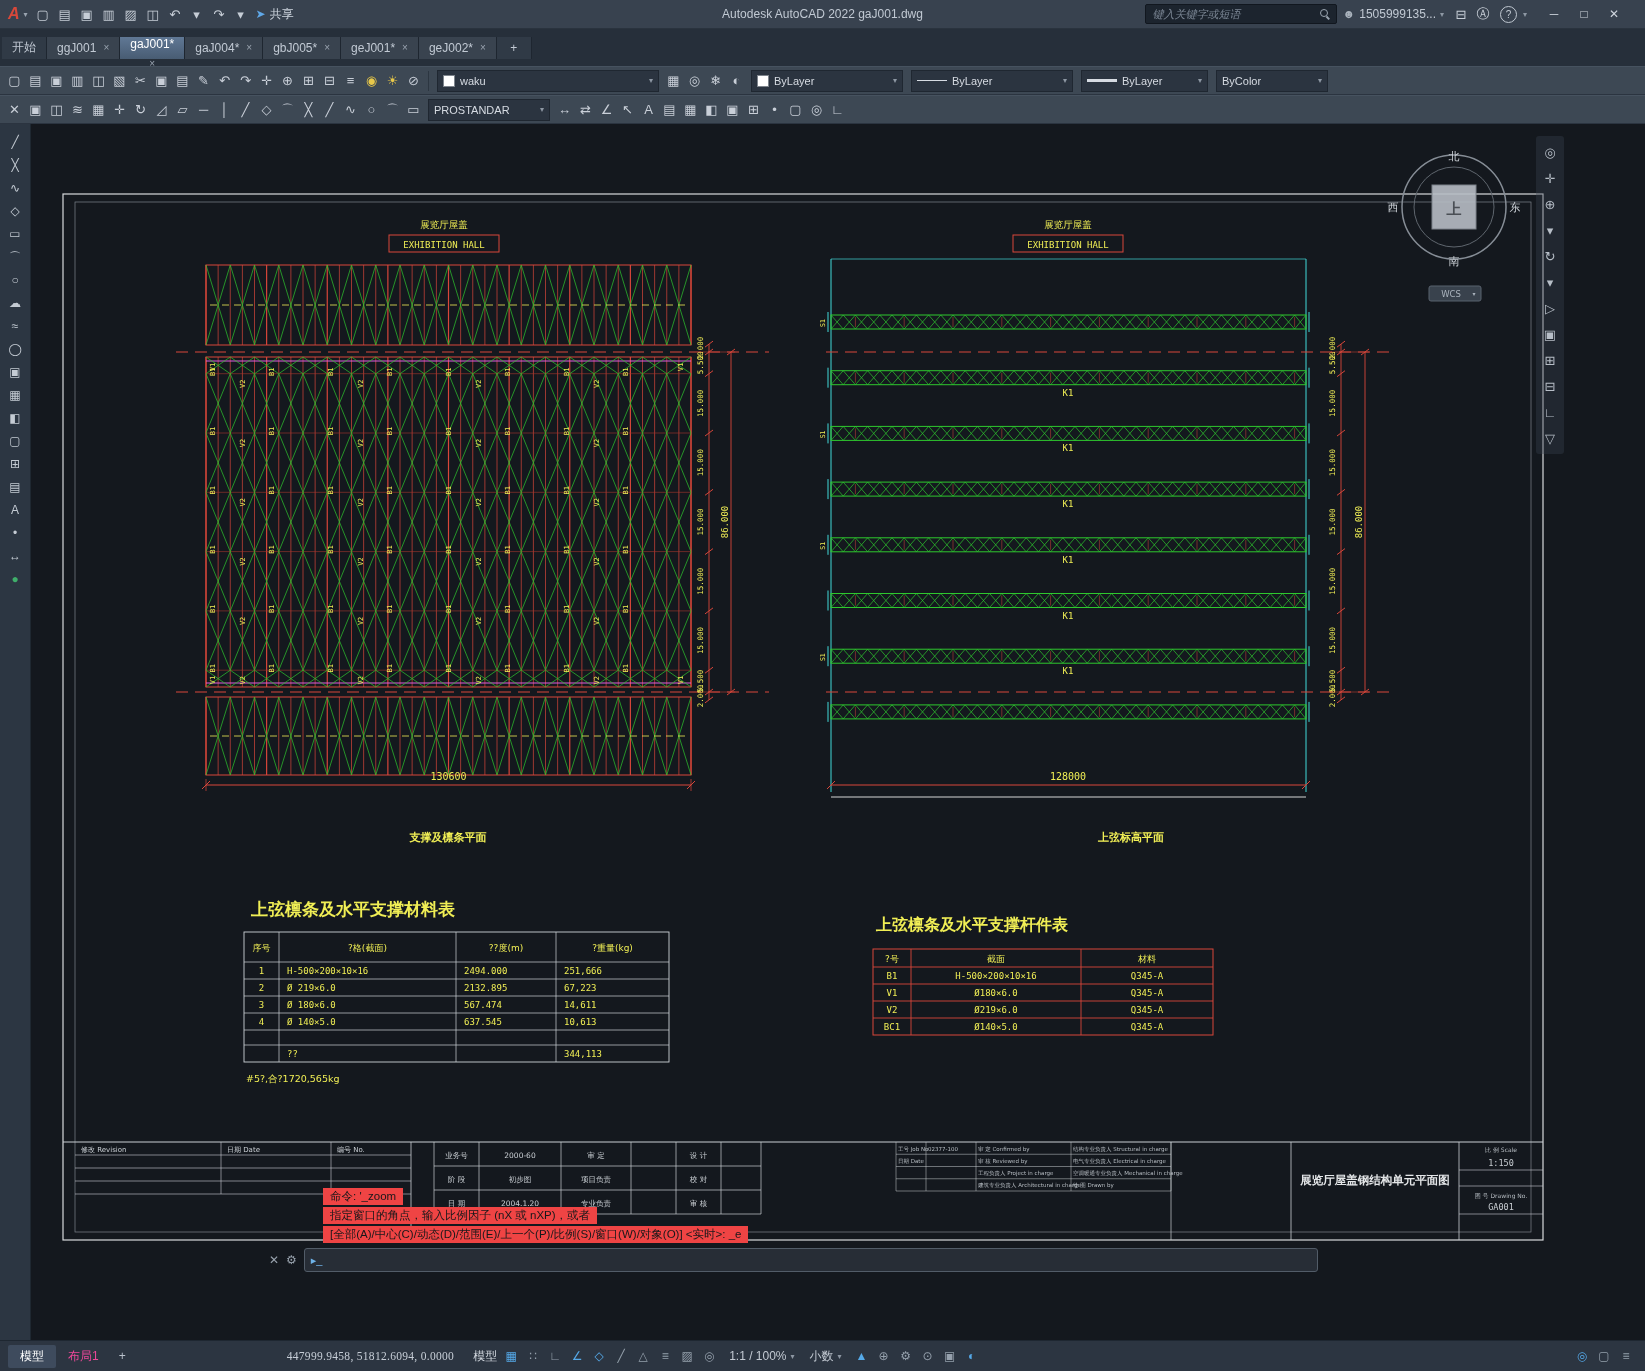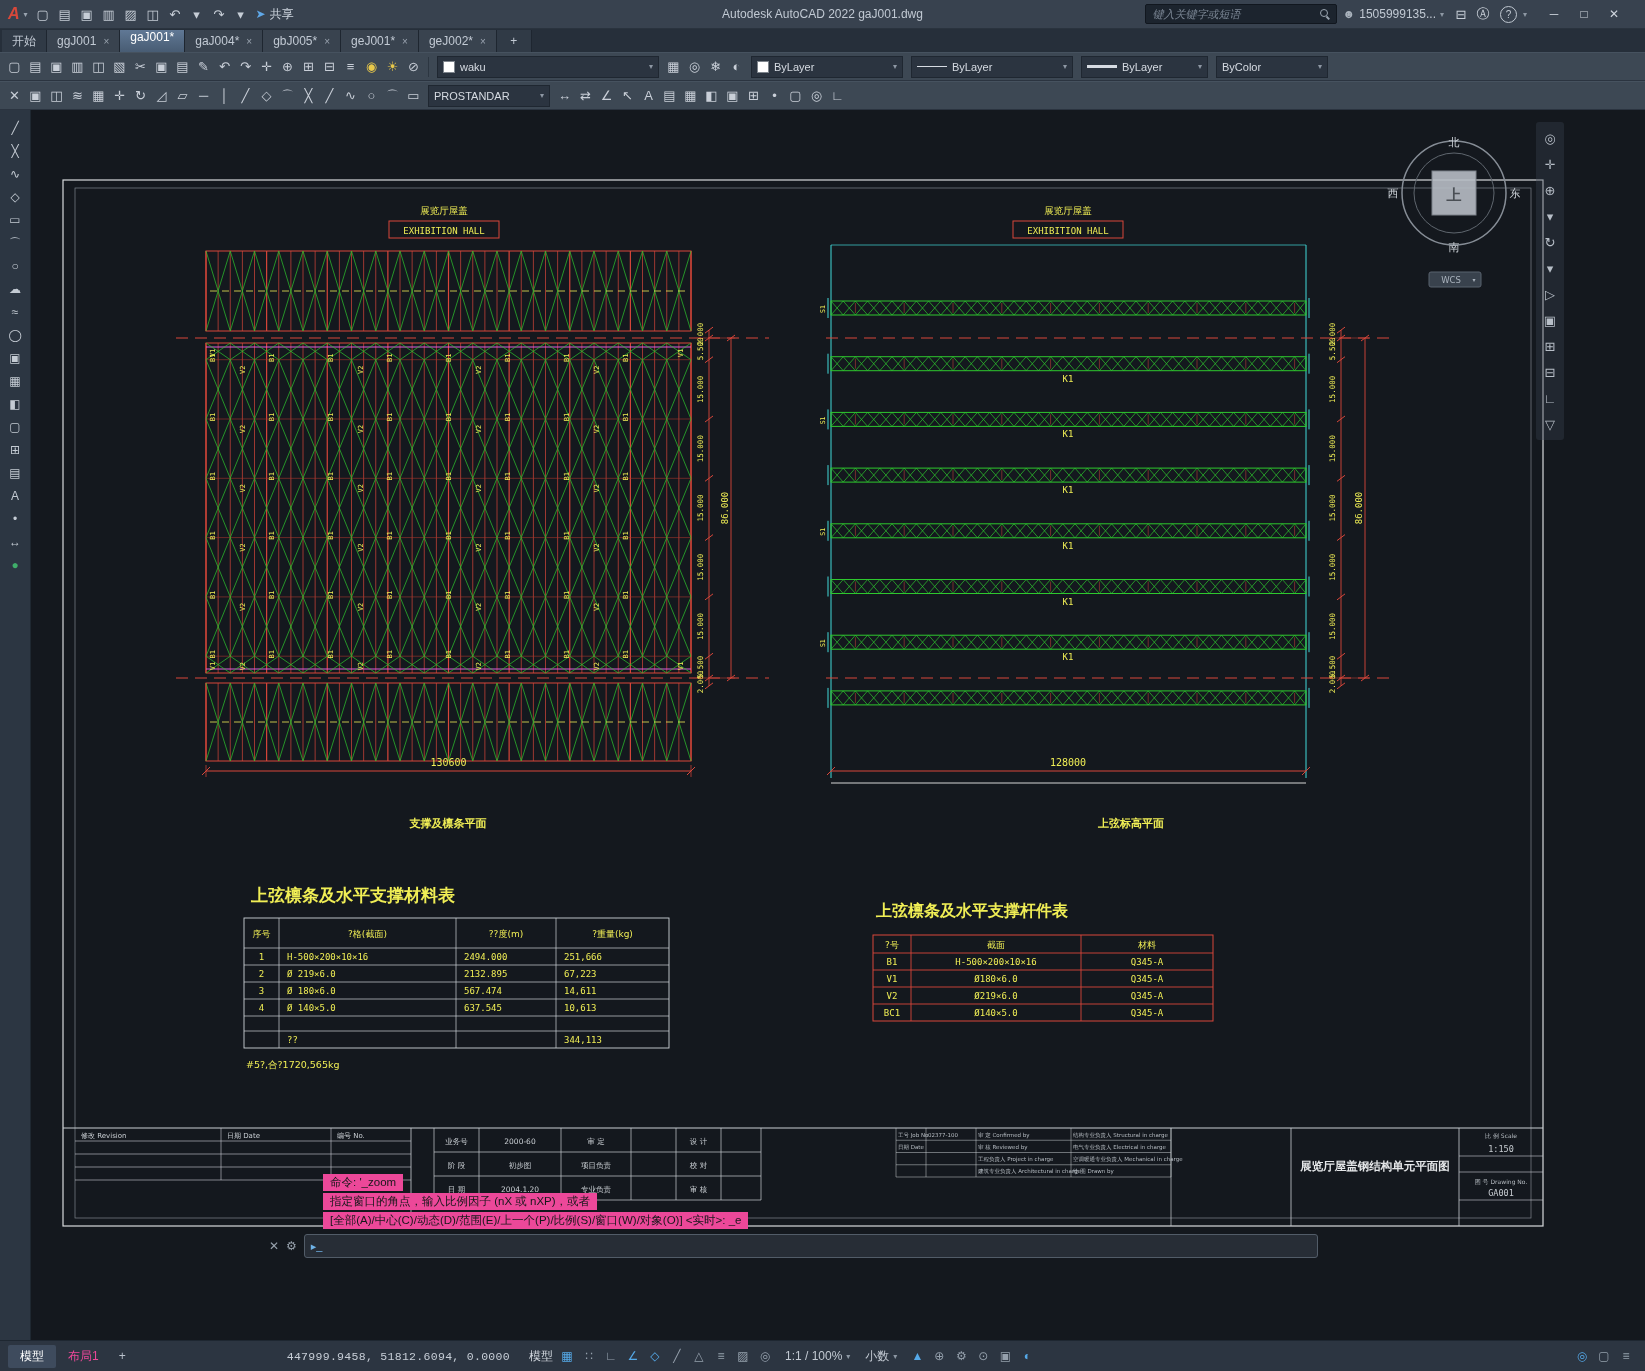--- a/index.html
+++ b/index.html
@@ -27,21 +27,21 @@
   .caret{color:#8d97a3;font-size:8px;}
   .help-circle{width:15px;height:15px;border:1.5px solid #c0c8d1;border-radius:50%;display:flex;align-items:center;justify-content:center;font-size:10px;color:#c0c8d1;}
   .winbtns{display:flex;margin-left:6px;}
   .winbtn{width:30px;height:26px;display:flex;align-items:center;justify-content:center;color:#cfd5dd;font-size:12px;}
 
   
   .menubar{height:22px;background:#3a4452;display:flex;align-items:center;padding-left:10px;border-bottom:1px solid #2a333e;}
   .menu-item{padding:0 9px;font-size:12px;color:#d3d9e1;line-height:22px;}
 
   
-  .filetabs{height:23px;background:#262f3a;display:flex;align-items:flex-end;padding-left:2px;}
+  .filetabs{height:37px;background:#262f3a;display:flex;align-items:center;padding-left:2px;}
   .ftab{height:22px;display:flex;align-items:center;gap:7px;padding:0 10px;background:#39434f;color:#c2cad4;font-size:12px;border-right:1px solid #1e2630;}
   .ftab.start{background:#303a46;}
   .ftab.active{background:linear-gradient(#607895,#485c73);color:#fff;flex-direction:column;}
   .ftab .x{color:#99a3af;font-size:10px;}
   .ftab.plus{width:14px;justify-content:center;background:#303a46;color:#c2cad4;}
 
   
   .toolbar{height:27px;background:#3d4854;display:flex;align-items:center;padding:0 4px;border-top:1px solid #46525f;border-bottom:1px solid #2b3440;}
   .igroup{display:flex;align-items:center;}
   .ticon{width:21px;height:21px;display:flex;align-items:center;justify-content:center;color:#c9cfd8;font-size:13px;}
@@ -57,34 +57,34 @@
   .main{flex:1;display:flex;position:relative;height:1214px;}
   .left-tools{width:30px;background:#2c3642;display:flex;flex-direction:column;align-items:center;padding-top:8px;gap:3px;border-right:1px solid #1f2831;}
   .ltool{width:22px;height:20px;display:flex;align-items:center;justify-content:center;color:#c4cbd3;font-size:12px;}
   .canvas{position:relative;flex:1;background:#14181e;overflow:hidden;}
   .canvas svg{position:absolute;left:0;top:0;}
   .navbar{position:absolute;left:1505px;top:12px;width:28px;display:flex;flex-direction:column;align-items:center;gap:4px;background:rgba(56,66,79,.38);border-radius:3px;padding:5px 0;}
   .nicon{color:#b7bec7;font-size:13px;height:22px;display:flex;align-items:center;justify-content:center;}
 
   
   .cmd-history{position:absolute;left:292px;top:1064px;display:flex;flex-direction:column;gap:2px;align-items:flex-start;}
-  .cmd-line{background:#ec4899;color:#17181a;font-size:11.5px;padding:1px 7px;white-space:pre;}
+  .cmd-line{background:#ef4444;color:#17181a;font-size:11.5px;padding:1px 7px;white-space:pre;}
   .cmd-bar{position:absolute;left:238px;top:1124px;display:flex;align-items:center;gap:7px;}
   .cmd-x,.cmd-wrench{color:#98a2ad;font-size:12px;}
   .cmd-input-box{width:1000px;height:22px;background:#272d36;border:1px solid #525c68;border-radius:3px;display:flex;align-items:center;padding:0 6px;gap:8px;}
   .cmd-prompt-icon{color:#6fb3e8;font-size:11px;}
   .cmd-input-box input{flex:1;background:transparent;border:none;outline:none;color:#9aa4b0;font-size:12px;}
   .cmd-input-box input::placeholder{color:#79838f;}
 
   
   .statusbar{height:30px;background:#2c3541;display:flex;align-items:center;color:#b9c1cb;font-size:12px;padding:0 8px;gap:3px;border-top:1px solid #1e2731;}
   .sb-tab{padding:3px 12px;color:#ec4899;}
   .sb-tab.active{background:#3e4b5d;color:#fff;border-radius:2px;}
   .sb-plus{padding:3px 8px;color:#b9c1cb;}
-  .coords{font-family:Liberation Mono, monospace;font-size:11.5px;color:#c7ced7;margin-left:150px;letter-spacing:.3px;}
+  .coords{font-family:Liberation Serif, serif;font-size:11.5px;color:#c7ced7;margin-left:150px;letter-spacing:.3px;}
   .sb-model{margin-left:16px;color:#d0d6dd;}
   .sb-group{display:flex;align-items:center;}
   .sb-icon{width:22px;height:20px;display:flex;align-items:center;justify-content:center;color:#95a0ac;font-size:12px;}
   .sb-icon.active{color:#55a9e8;}
   .sb-text{display:flex;align-items:center;gap:4px;margin:0 6px;color:#c3cad3;}
   .sb-right{margin-left:auto;display:flex;align-items:center;}
 </style>
 </head>
 <body>
 

